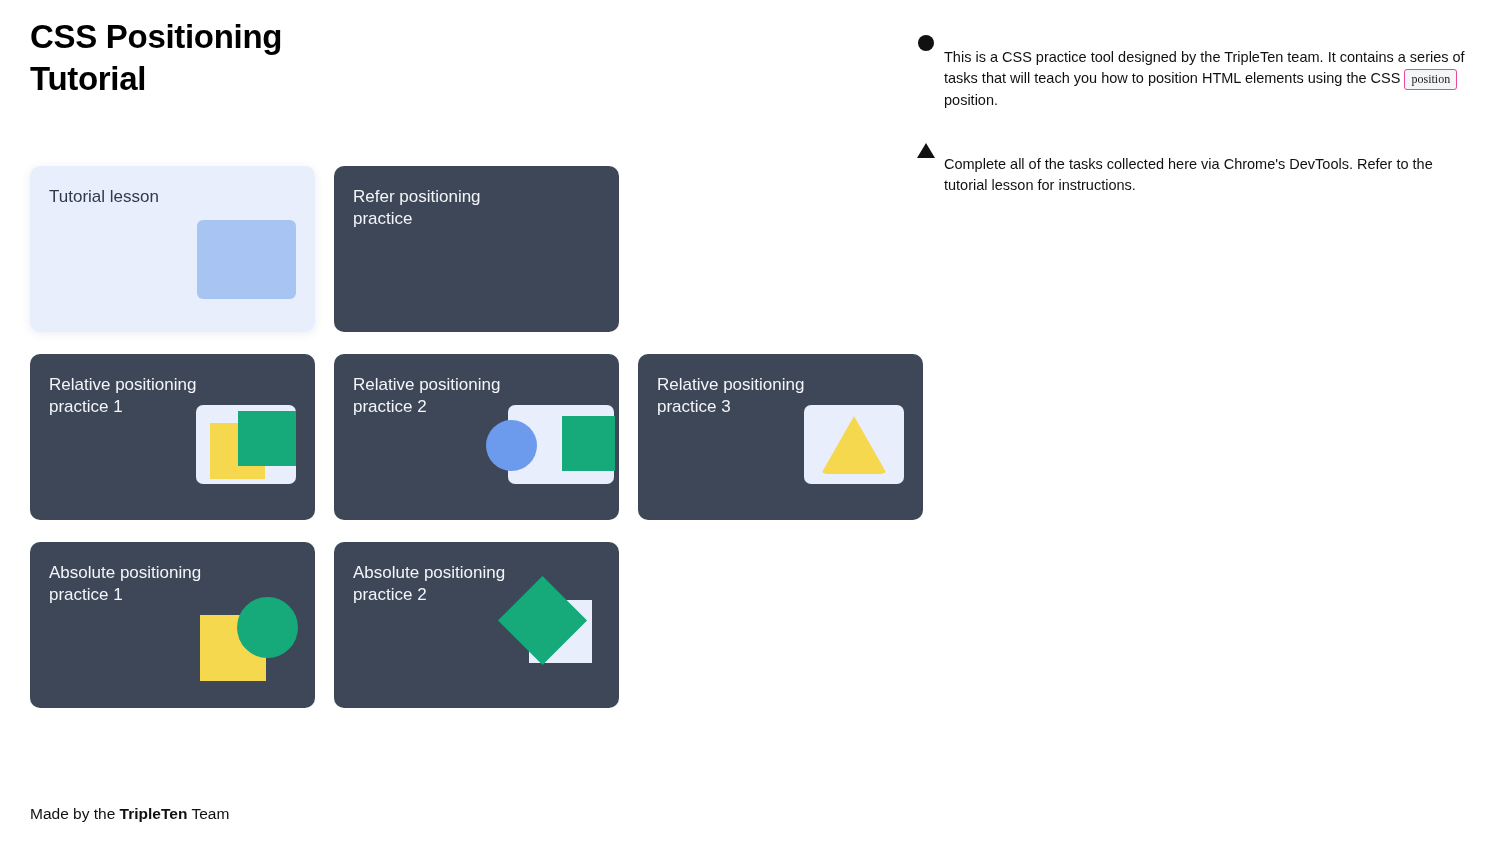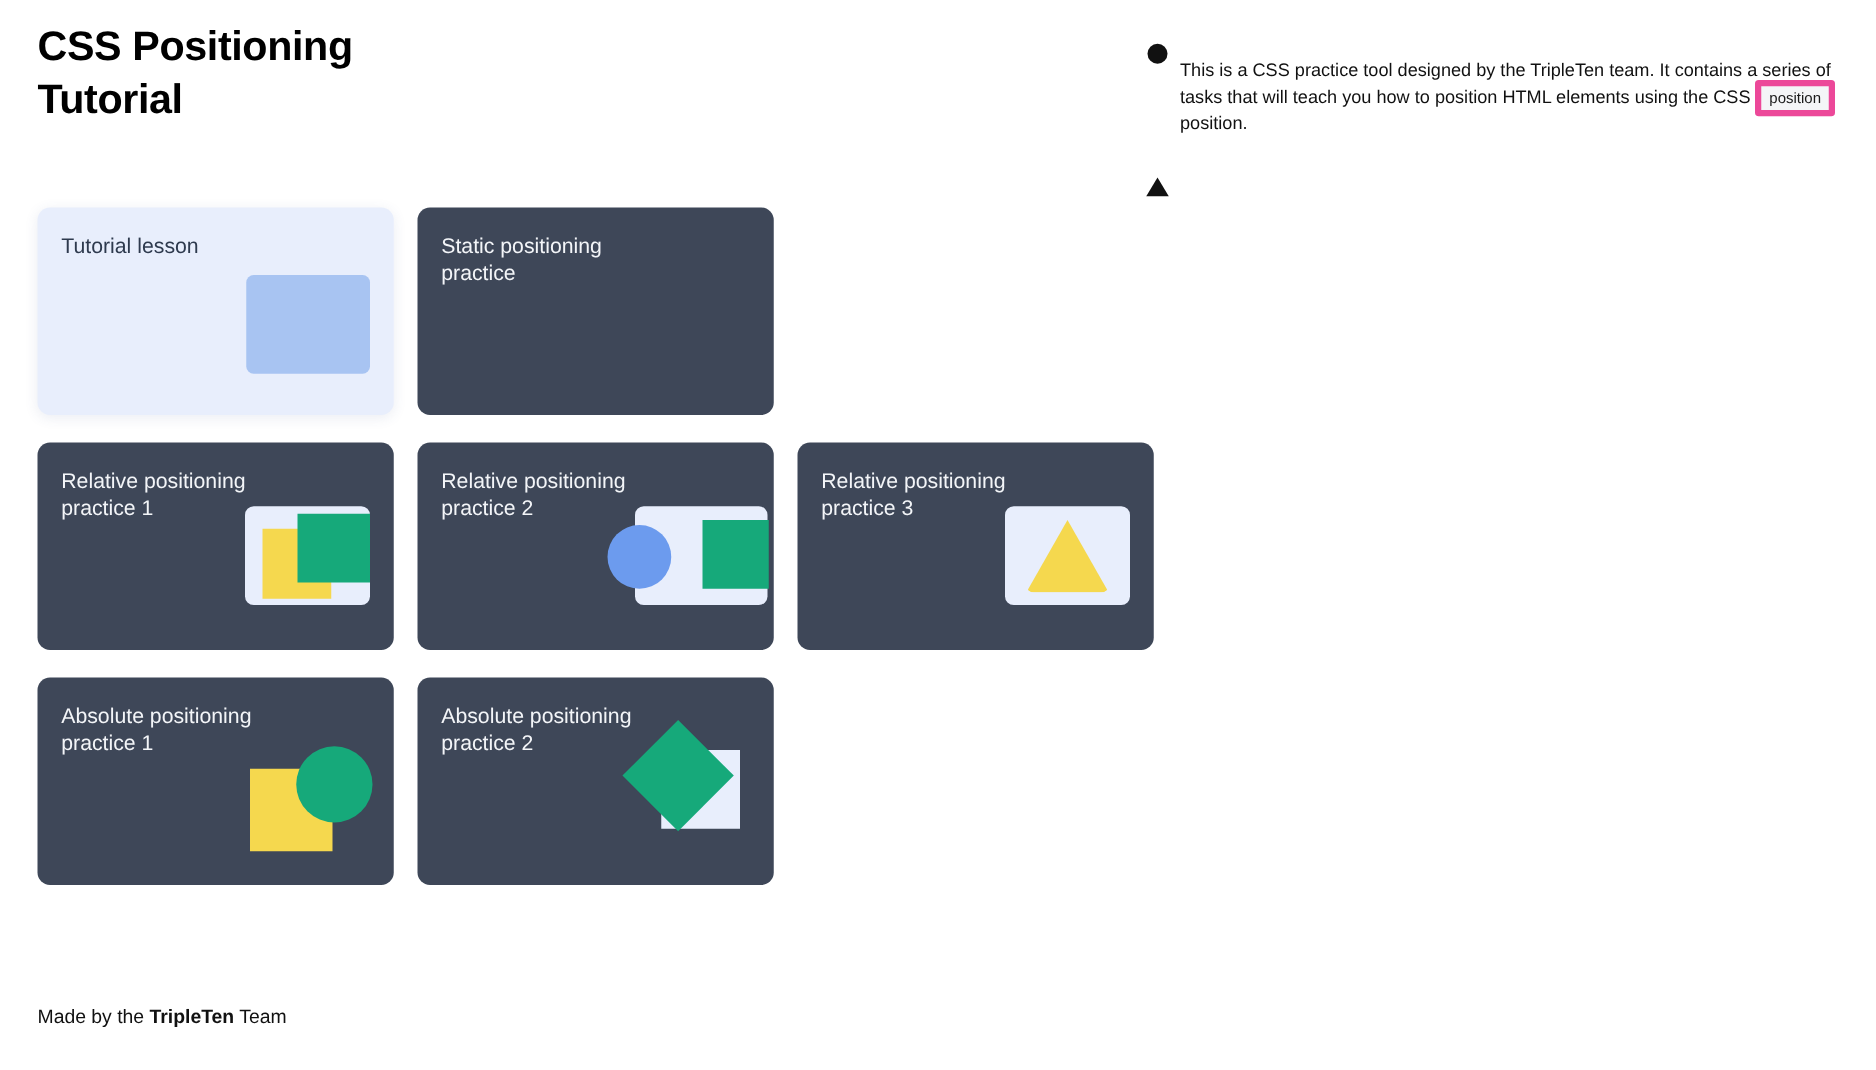--- a/index.html
+++ b/index.html
@@ -66,24 +66,24 @@
     border-bottom: 15px solid #111111;
     display: block;
     margin-top: 1px;
   }
   .info-text {
     font-size: 14.5px;
     line-height: 21px;
     color: #111111;
   }
   code.inline-code {
-    font-family: Liberation Sans, sans-serif;
+    font-family: Liberation Serif, serif;
     font-size: 12px;
     background: #f4f5f7;
-    border: 5px solid #ec4899;
+    border: 1px solid #ec4899;
     border-radius: 3px;
     padding: 2px 6px 3px 6px;
     color: #1b1b1b;
     white-space: nowrap;
   }
 
   
   .cards {
     position: absolute;
     left: 30px;
@@ -246,37 +246,40 @@
       <span>This is a CSS practice tool designed by the TripleTen team. It contains a series of tasks that will teach you how to position HTML elements using the CSS</span>
       <code class="inline-code">position</code>
       <span>position.</span>
     </p>
   </div>
 
   <div class="info-item">
     <span class="info-marker">
       <span class="marker-triangle"></span>
     </span>
+    <p class="info-text">
+      <span>Complete all of the tasks collected here via Chrome's DevTools. Refer to the tutorial lesson for instructions.</span>
+    </p>
   </div>
 
 </section>
 
 <main class="cards">
 
   <div class="card-row">
 
     <a class="card tutorial" href="#">
       <h2 class="card-title">Tutorial lesson</h2>
       <div class="art">
         <span class="tut-square"></span>
       </div>
     </a>
 
     <a class="card" href="#">
-      <h2 class="card-title">Static positioning
+      <h2 class="card-title">Refer positioning
 practice</h2>
       <div class="art">
         <div class="bars">
           <span class="bar"></span>
           <span class="bar accent"></span>
           <span class="bar"></span>
         </div>
       </div>
     </a>
 

